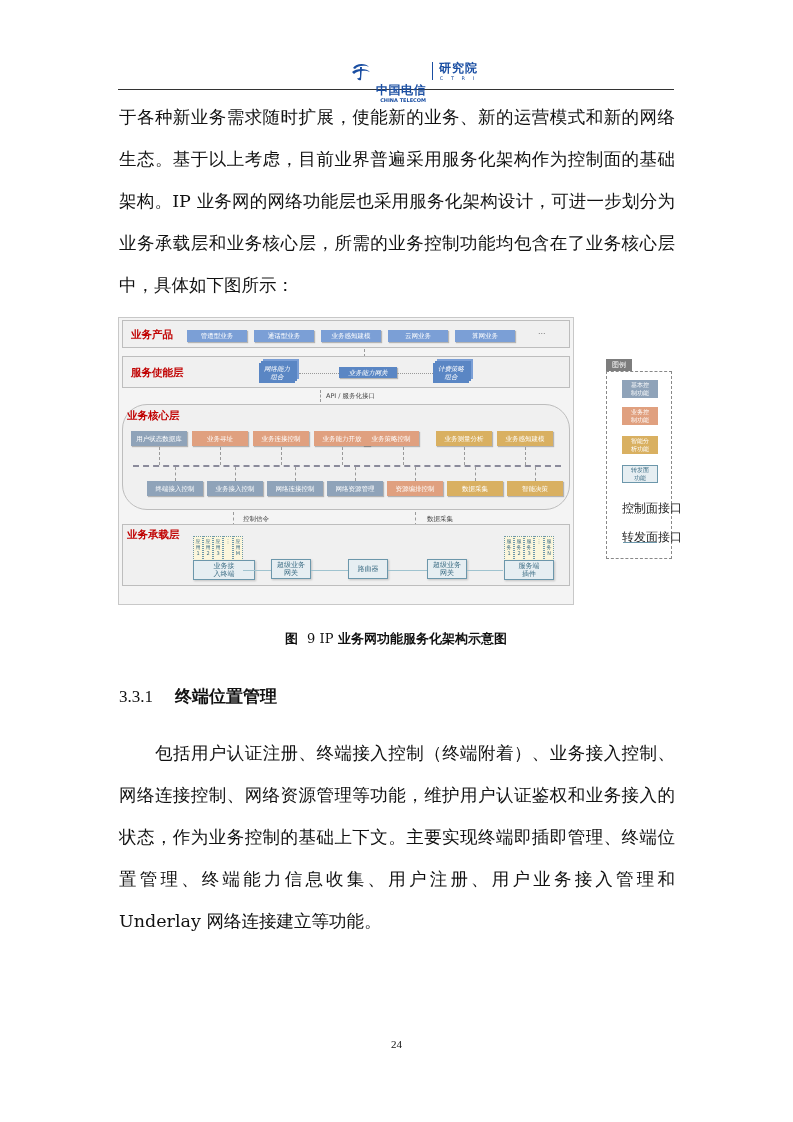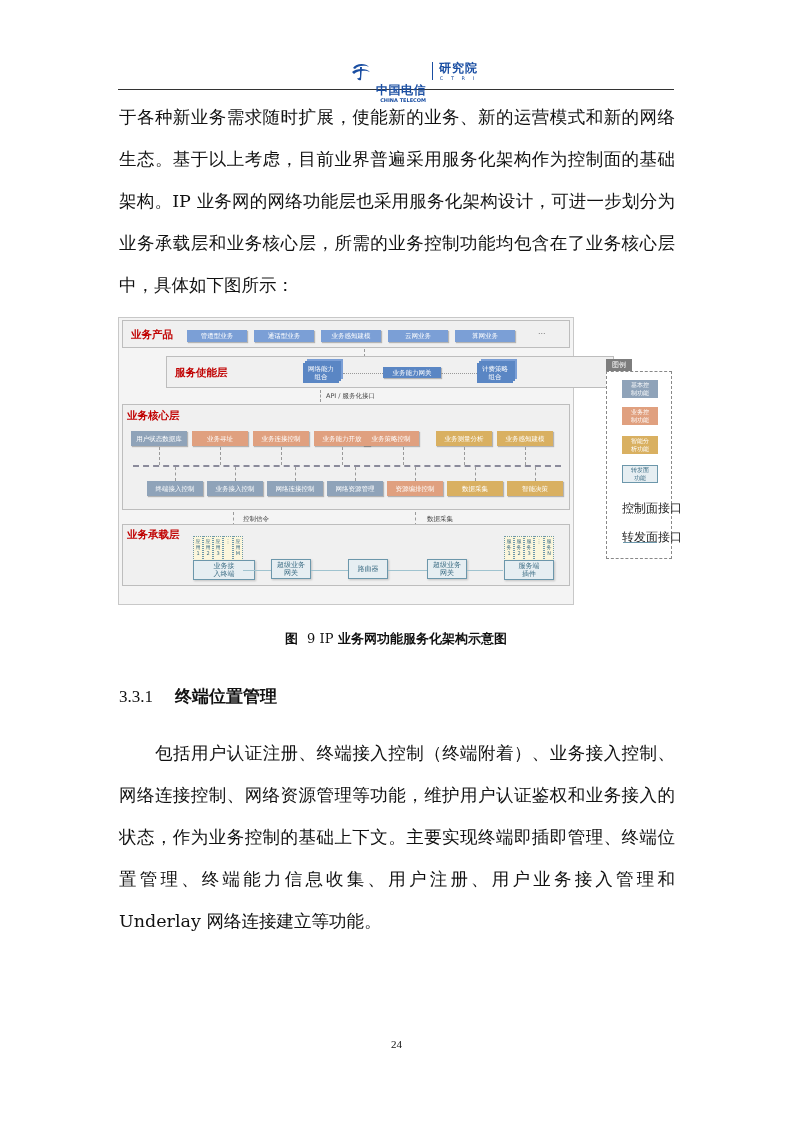--- a/index.html
+++ b/index.html
@@ -26,21 +26,21 @@
 
   
   .figure { position: absolute; left: 118px; top: 317px; width: 456px; height: 288px; border: 1px solid #c8c8c8; background: #f4f4f4; }
   .layer { position: absolute; left: 3px; width: 448px; border: 1px solid #bdbdbd; background: #f0f0f0; }
   .layer-title { position: absolute; font-family: "DejaVu Sans", sans-serif; font-weight: bold; color: #c00000; font-size: 10.5px; }
   .box { position: absolute; font-family: "DejaVu Sans", sans-serif; font-size: 6.5px; color: #fff; display: flex; align-items: center; justify-content: center; text-align: center; line-height: 8px; box-shadow: 1px 1px 1px rgba(0,0,0,0.25); }
   .b-blue { background: #7b9fd6; }
   .b-gray { background: #8fa3b9; }
   .b-org { background: #e0a07f; }
   .b-yel { background: #d9b061; }
-  .b-doc { background: #5a86c4; }
+  .b-doc { background: #5a86c4; font-style: italic; }
   .b-fwd { background: #e6eef2; color: #3f6f86; border: 1px solid #6c97ab; font-size: 7px; box-shadow: 1px 1px 2px rgba(0,0,0,0.2); }
   .vdash { position: absolute; width: 0; border-left: 1px dashed #9a9a9a; }
   .hdash { position: absolute; height: 0; border-top: 2px dashed #8a8a9a; }
   .hline { position: absolute; height: 1px; background: #9fc3cf; }
   .hdot { position: absolute; height: 0; border-top: 1px dotted #999; }
   .arrow-lbl { position: absolute; font-family: "DejaVu Sans", sans-serif; font-size: 6.5px; color: #444; }
   .app-box { position: absolute; width: 10px; height: 27px; border: 1px dotted #6c97ab; background: #fbf6dc; font-family: "DejaVu Sans", sans-serif; font-size: 5px; color: #3f6f86; line-height: 6px; text-align: center; padding-top: 1px; }
   .ellipsis { position: absolute; font-family: "DejaVu Sans", sans-serif; font-size: 8px; color: #777; }
 
   
@@ -91,35 +91,35 @@
     <div class="box b-blue" style="left:64px;top:9px;width:60px;height:12px;">管道型业务</div>
     <div class="box b-blue" style="left:131px;top:9px;width:60px;height:12px;">通话型业务</div>
     <div class="box b-blue" style="left:198px;top:9px;width:60px;height:12px;">业务感知建模</div>
     <div class="box b-blue" style="left:265px;top:9px;width:60px;height:12px;">云网业务</div>
     <div class="box b-blue" style="left:332px;top:9px;width:60px;height:12px;">算网业务</div>
     <span class="ellipsis" style="left:415px;top:6px;">...</span>
   </div>
 
   <div class="vdash" style="left:245px;top:31px;height:8px;"></div>
 
-  <div class="layer" style="top:38px;height:32px;margin-left:44px;">
+  <div class="layer" style="top:38px;height:32px;">
     <span class="layer-title" style="left:8px;top:9px;">服务使能层</span>
     <div class="box b-doc" style="left:136px;top:6px;width:36px;height:20px;white-space:pre;box-shadow:2px -2px 0 #5a86c4,4px -4px 0 #7b9fd6;">网络能力
 组合</div>
     <div class="hdot" style="left:176px;top:16px;width:40px;"></div>
     <div class="box b-doc" style="left:216px;top:10px;width:58px;height:11px;">业务能力网关</div>
     <div class="hdot" style="left:274px;top:16px;width:36px;"></div>
     <div class="box b-doc" style="left:310px;top:6px;width:36px;height:20px;white-space:pre;box-shadow:2px -2px 0 #5a86c4,4px -4px 0 #7b9fd6;">计费策略
 组合</div>
   </div>
 
   <div class="vdash" style="left:201px;top:72px;height:12px;"></div>
   <span class="arrow-lbl" style="left:207px;top:74px;">API / 服务化接口</span>
 
-  <div class="layer" style="top:86px;height:106px;">
+  <div class="layer" style="top:86px;height:106px;border-radius:25px;">
     <span class="layer-title" style="left:4px;top:4px;">业务核心层</span>
     <div class="box b-gray" style="left:8px;top:26px;width:56px;height:15px;">用户状态数据库</div>
     <div class="box b-org" style="left:69px;top:26px;width:56px;height:15px;">业务寻址</div>
     <div class="box b-org" style="left:130px;top:26px;width:56px;height:15px;">业务连接控制</div>
     <div class="box b-org" style="left:191px;top:26px;width:56px;height:15px;">业务能力开放</div>
     <div class="box b-org" style="left:240px;top:26px;width:56px;height:15px;">业务策略控制</div>
     <div class="box b-yel" style="left:313px;top:26px;width:56px;height:15px;">业务测量分析</div>
     <div class="box b-yel" style="left:374px;top:26px;width:56px;height:15px;">业务感知建模</div>
 
     <div class="vdash" style="left:36px;top:42px;height:18px;"></div>

